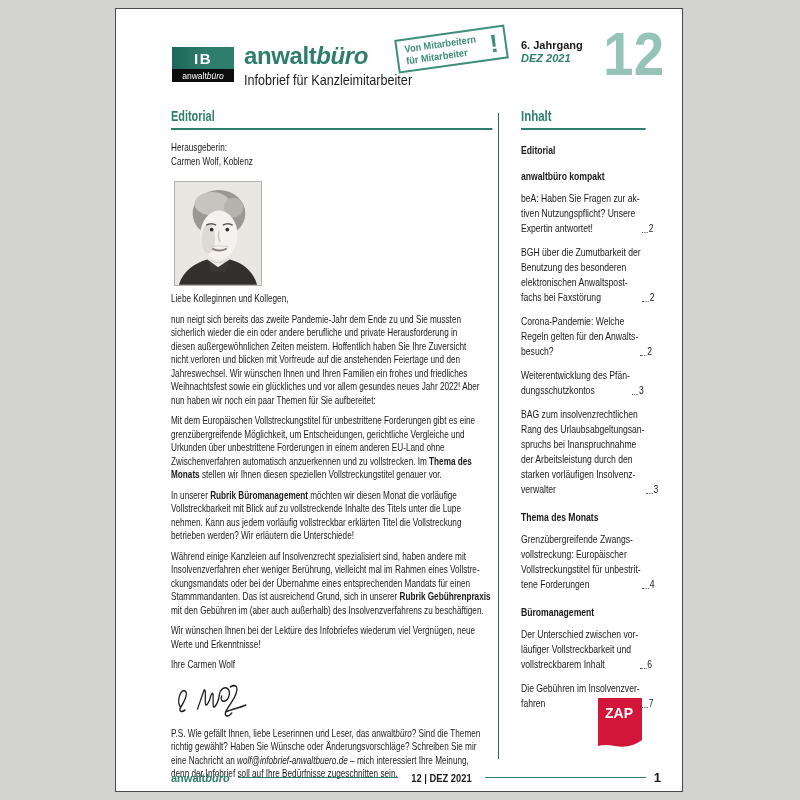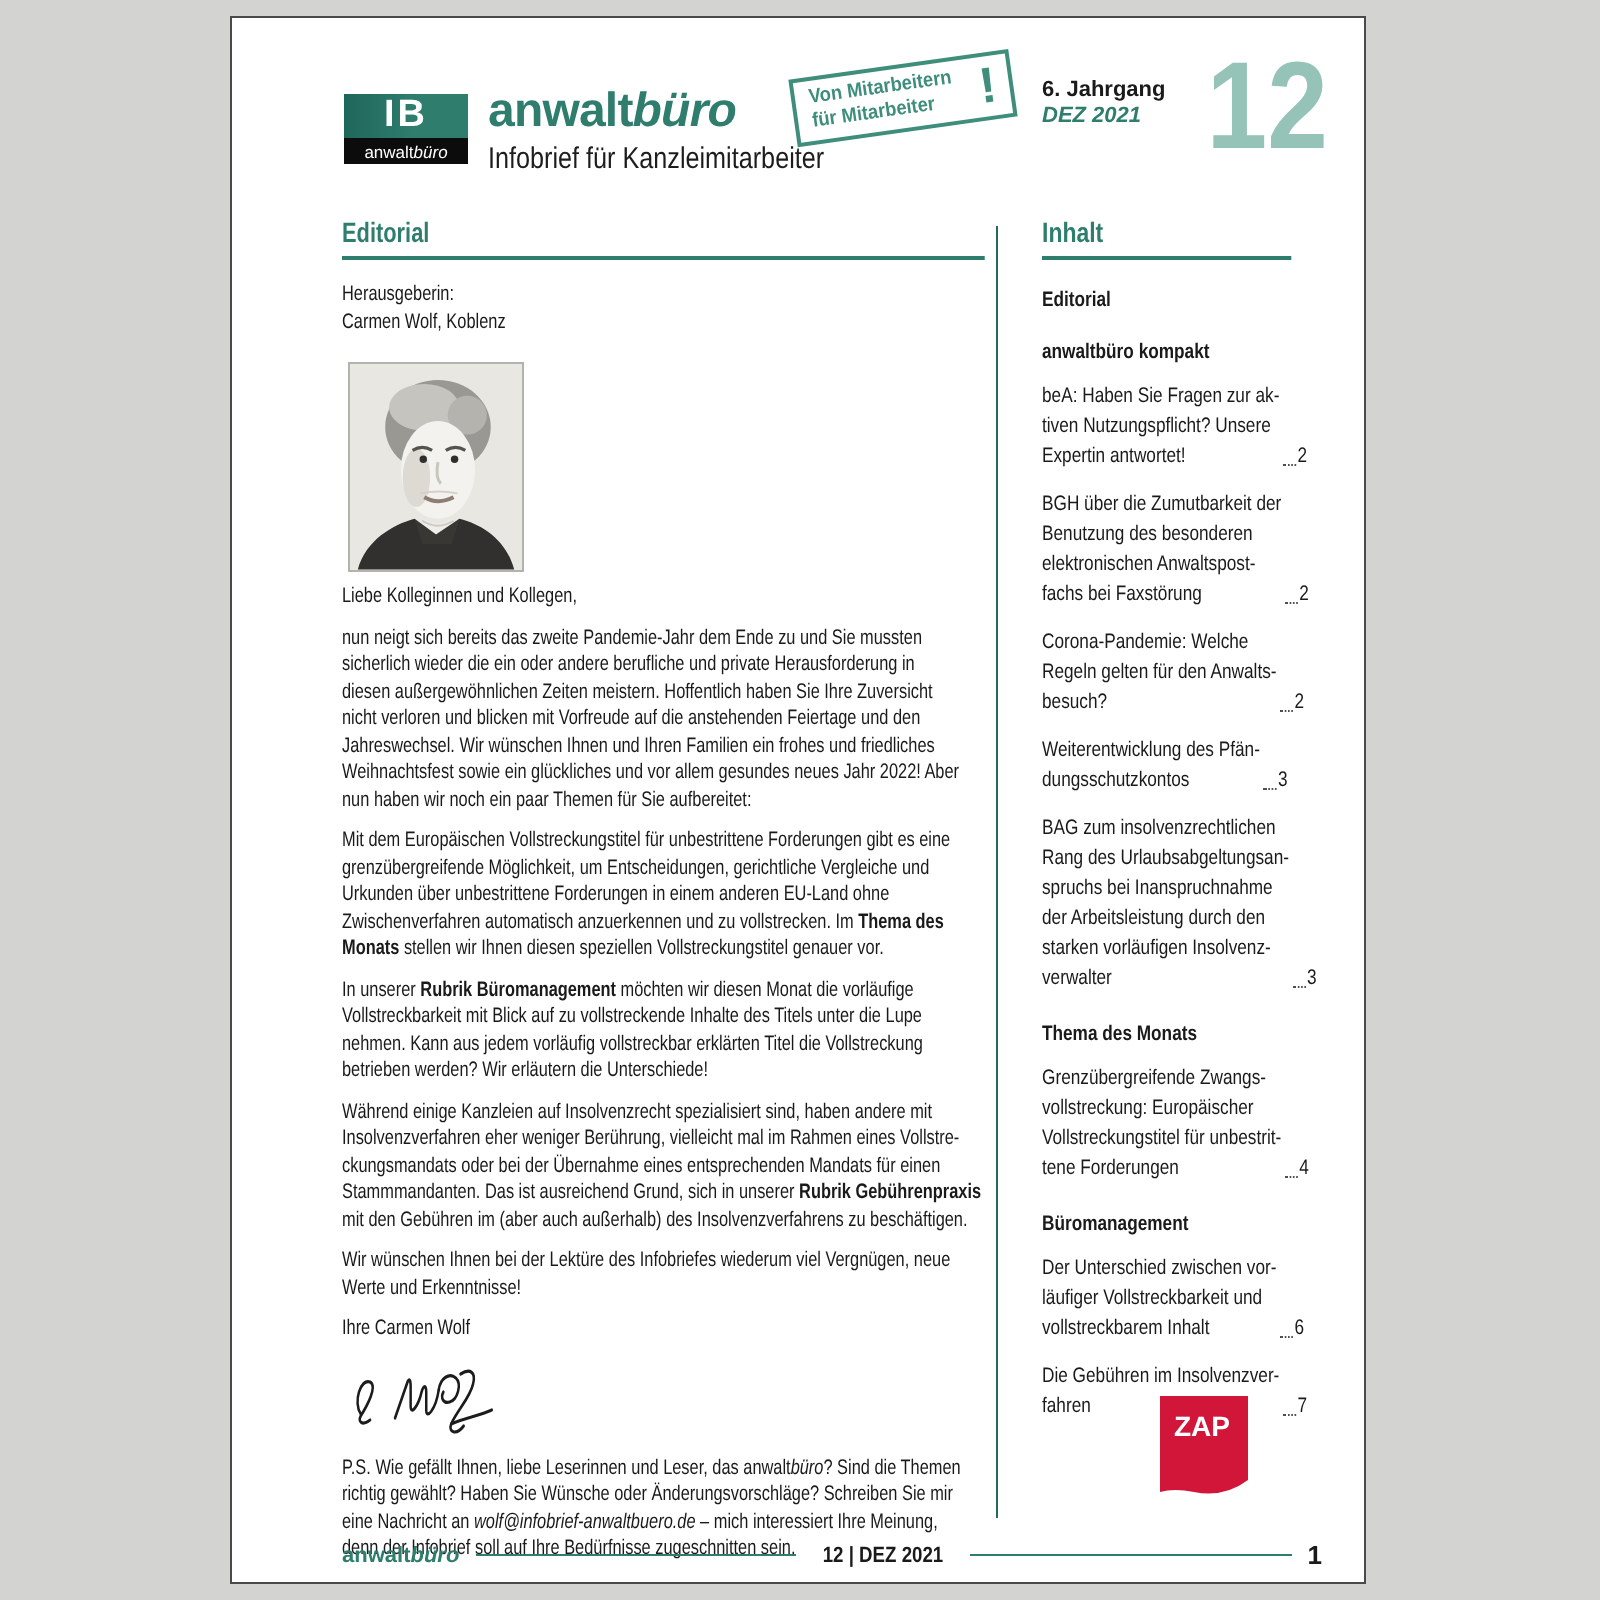--- a/index.html
+++ b/index.html
@@ -10,21 +10,21 @@
     color:#1a1a1a;
     overflow:hidden;
   }
   .page{
     position:absolute;left:115px;top:8px;width:568px;height:784px;
     background:#ffffff;border:1px solid #4a4a4a;box-sizing:border-box;
   }
   
   .ib-logo{position:absolute;left:56px;top:38px;width:62px;}
   .ib-top{height:22px;background:linear-gradient(90deg,#1f665a,#2e7d6d 55%);
-    color:#fff;font-weight:bold;font-size:19px;display:flex;align-items:center;justify-content:center;letter-spacing:1.5px;}
+    color:#fff;font-weight:bold;font-size:15px;display:flex;align-items:center;justify-content:center;letter-spacing:1.5px;}
   .ib-bottom{height:13px;background:#0c0c0c;color:#fff;font-size:8.5px;display:flex;align-items:center;justify-content:center;white-space:nowrap;}
   .masthead{position:absolute;left:128px;top:34px;}
   .masthead-title{font-size:24px;font-weight:bold;color:#2e7d6d;letter-spacing:-0.4px;line-height:26px;}
   .it{font-style:italic;}
   .masthead-sub{font-size:15px;color:#1d1d1d;margin-top:2px;white-space:nowrap;
     transform:scaleX(0.84);transform-origin:0 0;}
   .stamp{position:absolute;left:280px;top:23px;transform:rotate(-8deg);
     border:2px solid #3f8e7c;color:#3f8e7c;padding:3px 7px;display:flex;align-items:center;gap:7px;background:#fff;}
   .stamp-text{font-size:10px;font-weight:bold;line-height:12px;white-space:pre-line;transform:scaleX(0.92);transform-origin:0 0;}
   .stamp-bang{font-size:25px;font-weight:800;line-height:20px;}
@@ -50,21 +50,21 @@
   .divider{position:absolute;left:382px;top:104px;width:1px;height:646px;background:#23695c;}
   
   .col-right{position:absolute;left:405px;top:100px;width:172px;transform:scaleX(0.82);transform-origin:0 0;}
   .col-right .section-heading{width:152px;box-sizing:border-box;}
   .toc-section-header{font-weight:bold;font-size:10.5px;line-height:12px;margin:14px 0 0 0;}
   .toc-item{display:flex;align-items:flex-end;font-size:10.5px;line-height:15px;margin-top:9px;}
   .toc-text{white-space:pre-line;flex:0 1 auto;}
   .toc-dots{flex:1 1 aupx;min-width:8px;border-bottom:1.5px dotted #4e4e4e;margin:0 1px 3px 2px;}
   .toc-page{flex:0 0 auto;}
   
-  .zap{position:absolute;left:422px;top:689px;width:44px;height:52px;padding-left:42px;}
+  .zap{position:absolute;left:440px;top:689px;width:44px;height:52px;padding-left:42px;}
   
   .footer{position:absolute;left:55px;right:21px;top:761px;display:flex;align-items:center;gap:8px;}
   .footer-brand{color:#2e7d6d;font-weight:bold;font-size:11px;white-space:nowrap;}
   .footer-line{flex:1;height:1px;background:#2e7d6d;}
   .footer-issue{font-size:11px;font-weight:bold;white-space:nowrap;transform:scaleX(0.85);}
   .footer-page{font-size:13px;font-weight:bold;}
 </style>
 </head>
 <body>
 

